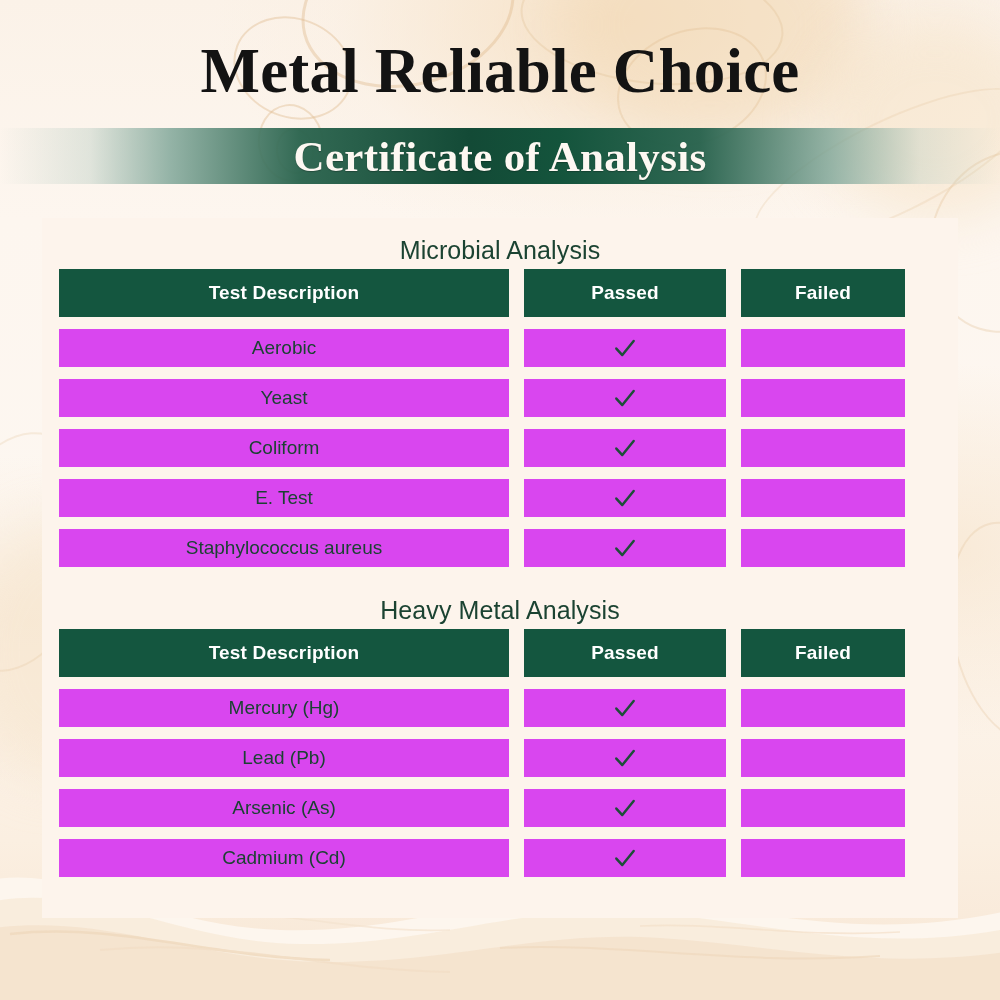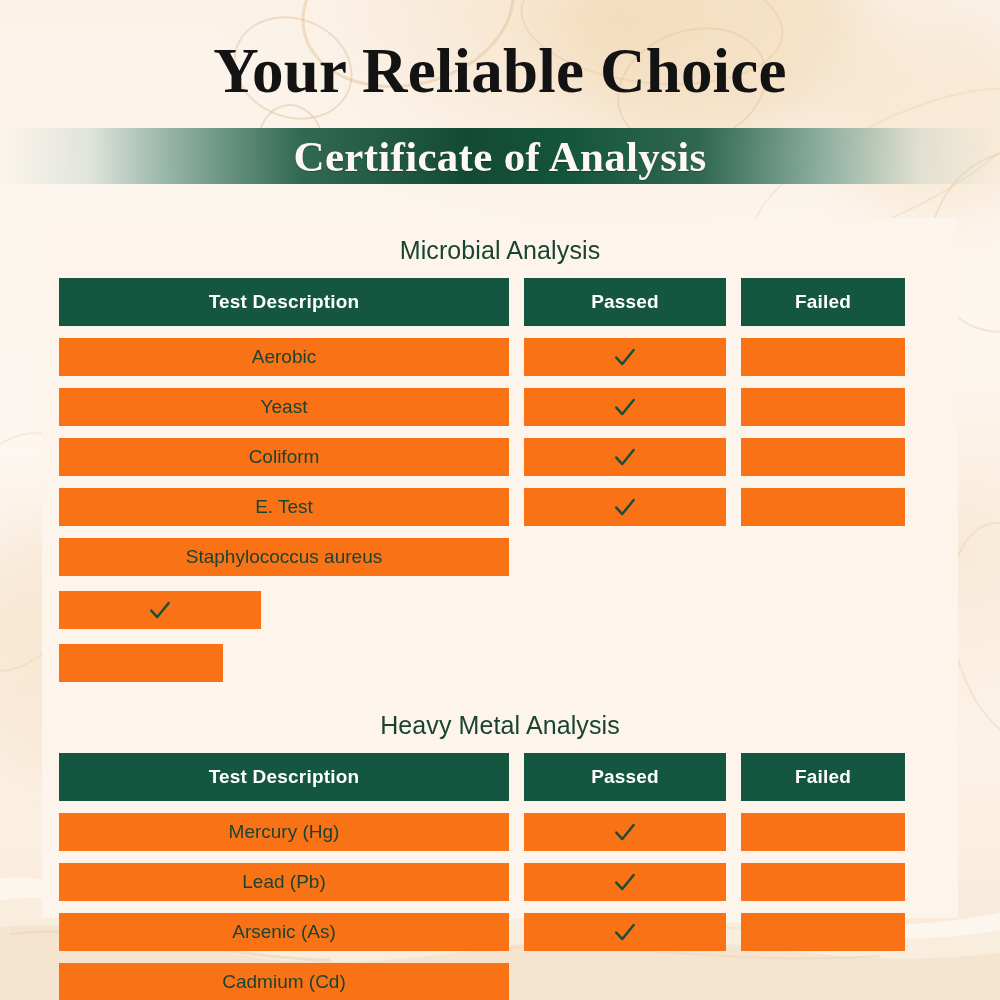--- a/index.html
+++ b/index.html
@@ -128,30 +128,30 @@
     color: #1b4332;
     font-size: 25px;
     font-weight: 400;
     letter-spacing: 0.1px;
   }
   .sec1-title { margin: 18px 0 0 0; }
   .sec2-title { margin: 29px 0 0 0; }
 
   
   .table {
-    margin: 13px auto 0 auto;
+    margin: 4px auto 0 auto;
     width: 882px;
     text-align: right;
   }
   .trow {
     display: flex;
     gap: 15px;
     margin-bottom: 12px;
   }
-  .trow:last-child { margin-bottom: 0; flex-direction: column; }
+  .trow:last-child { margin-bottom: 0; }
 
   .cell-desc  { width: 450px; }
   .cell-pass  { width: 202px; }
   .cell-fail  { width: 164px; }
 
   .cell {
     height: 38px;
     display: flex;
     align-items: center;
     justify-content: center;
@@ -161,21 +161,21 @@
   .head-row .cell {
     background: #14563f;
     color: #ffffff;
     font-size: 19px;
     font-weight: bold;
     letter-spacing: 0.2px;
     height: 48px;
   }
 
   .data-row .cell {
-    background: #f97316;
+    background: #d946ef;
     color: #1b4332;
     font-size: 19px;
     font-weight: 400;
   }
 
   .check {
     width: 26px;
     height: 26px;
     display: block;
   }
@@ -199,21 +199,21 @@
   <div class="swirl s2"></div>
   <div class="swirl s3"></div>
   <div class="swirl s4"></div>
   <div class="swirl s5"></div>
   <div class="swirl s6"></div>
   <div class="swirl s7"></div>
   <div class="swirl s8"></div>
   <div class="swirl s9"></div>
   <div class="swirl s10"></div>
 
-  <div class="headline">Your Reliable Choice</div>
+  <div class="headline">Metal Reliable Choice</div>
 
   <div class="banner">
     <span class="banner-text">Certificate of Analysis</span>
   </div>
 
   <div class="card">
 
     <div class="section-title sec1-title">Microbial Analysis</div>
     <div class="table">
       <div class="trow head-row">

